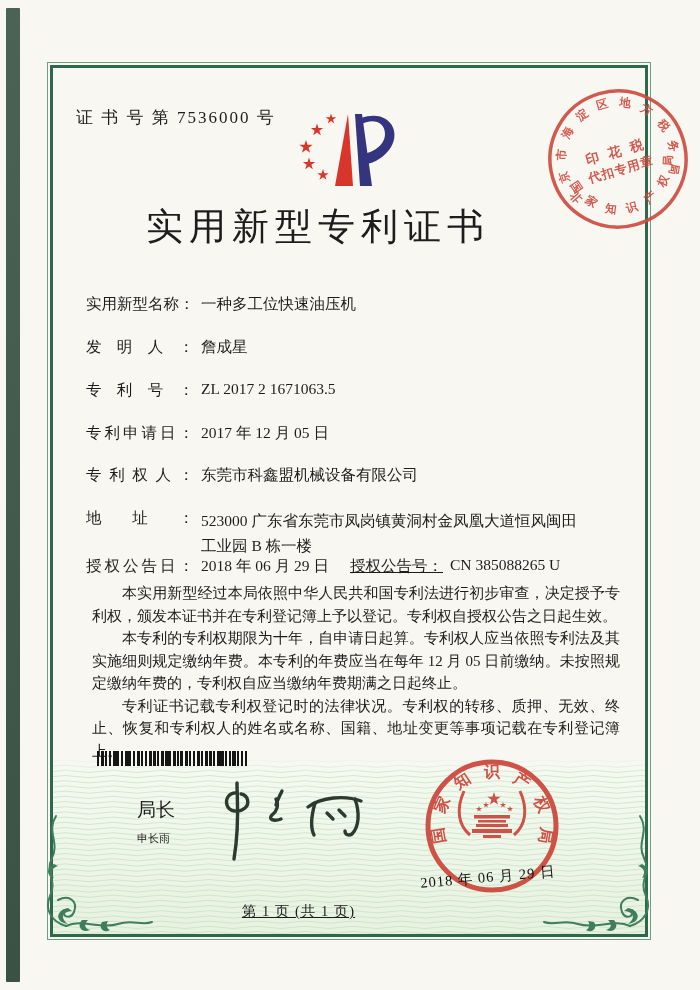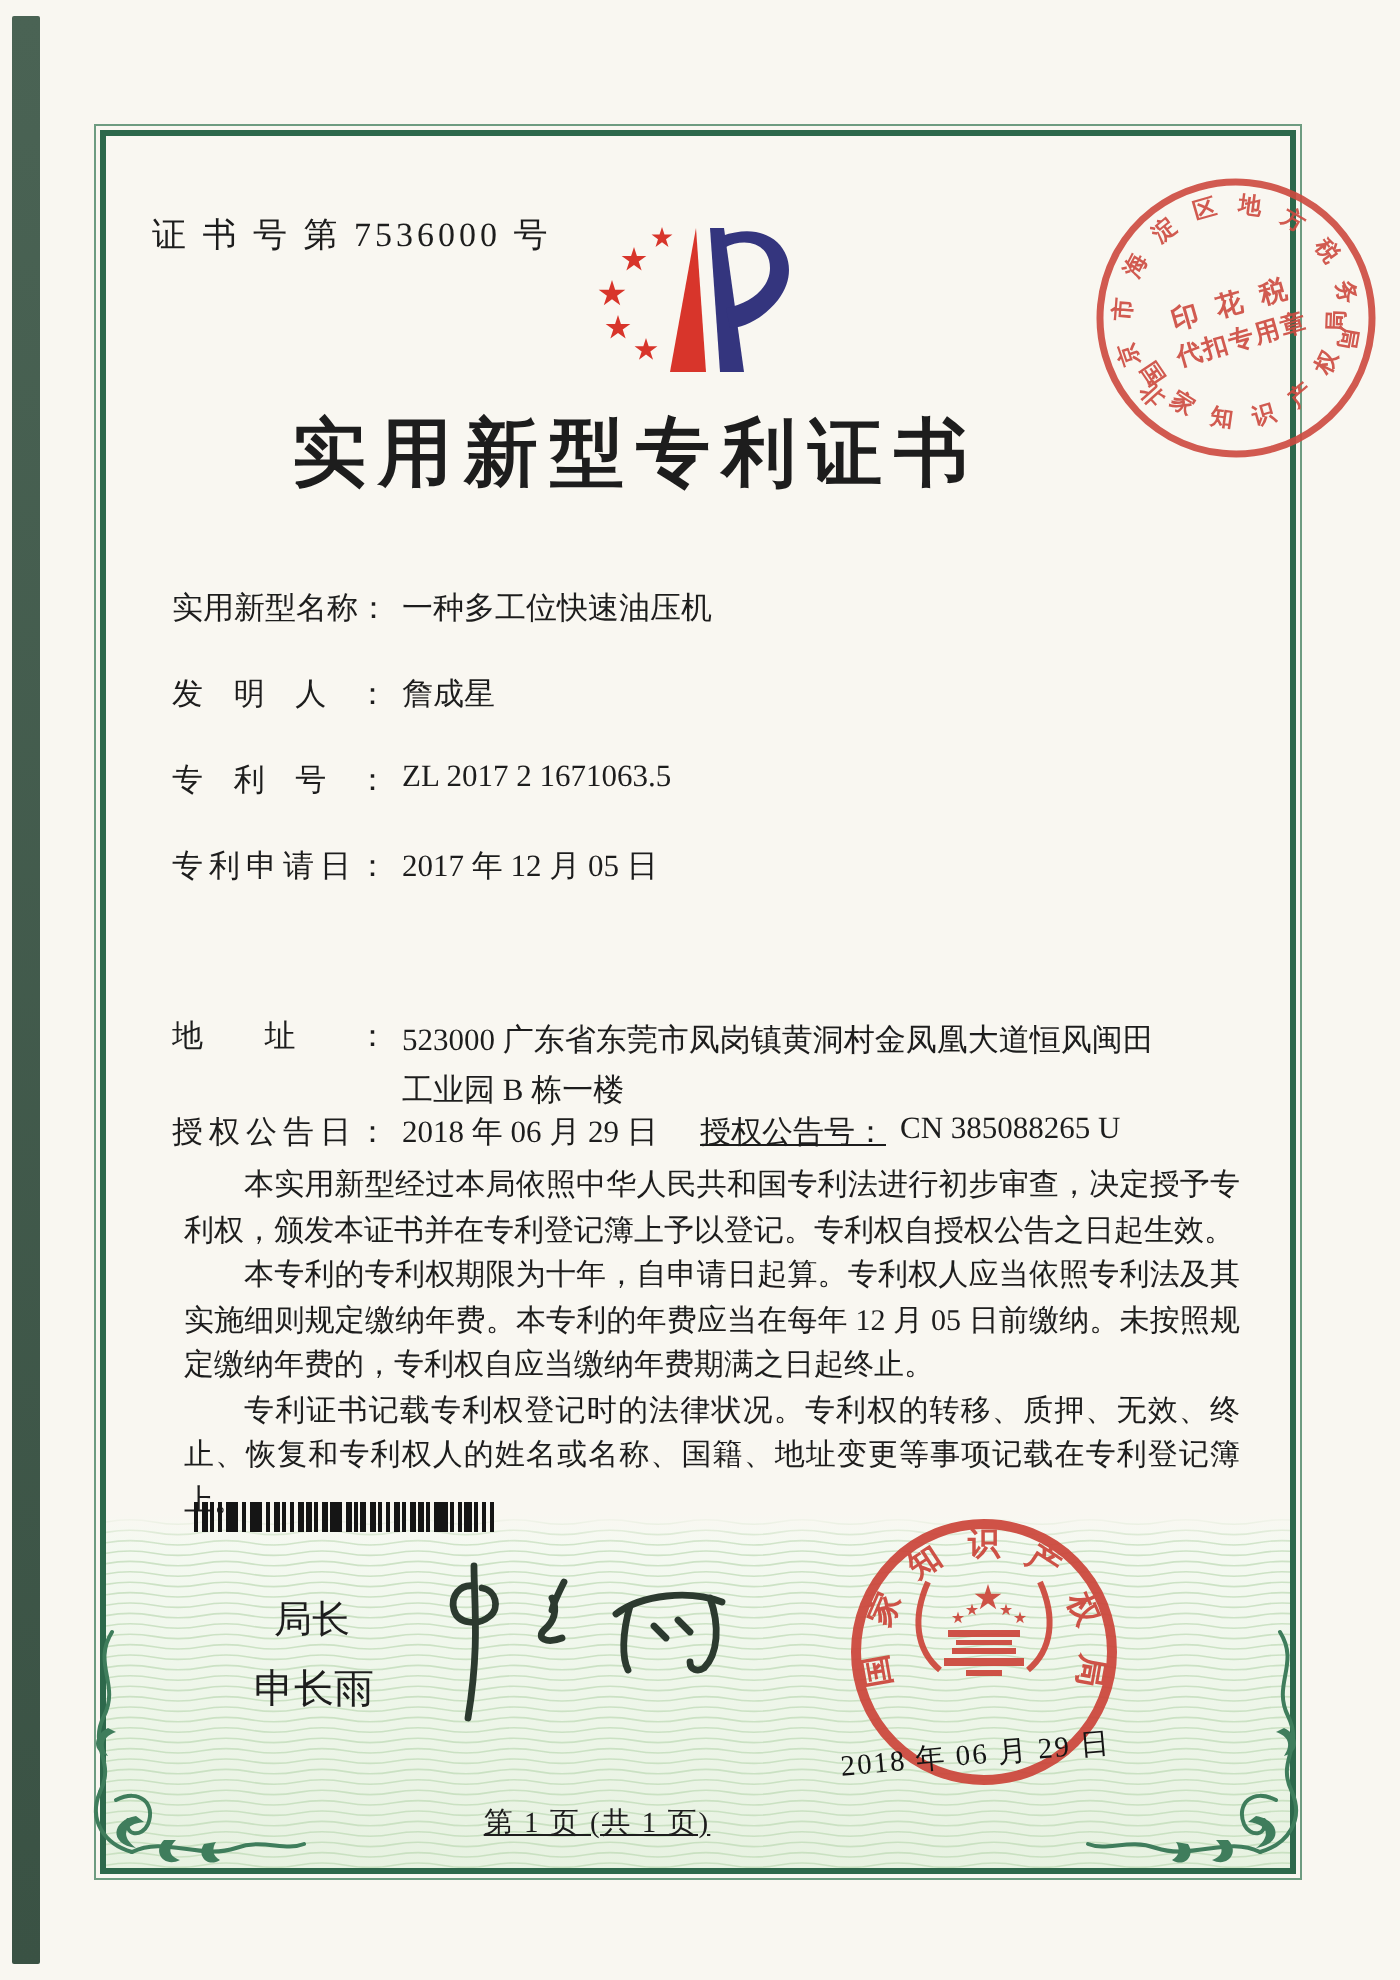--- a/index.html
+++ b/index.html
@@ -8,34 +8,34 @@
   .abs{position:absolute;}
   
   .strip{left:6px;top:8px;width:14px;height:974px;background:linear-gradient(180deg,#4a6354,#3a5244);border-radius:1px;}
   
   .frame{left:50px;top:65px;width:592px;height:866px;border:3px solid #2d684b;outline:1px solid #6e9c81;outline-offset:2px;z-index:2;}
   
   .band{left:53px;top:757px;width:592px;height:177px;background:linear-gradient(180deg,#f5faf2,#e7f2e1);overflow:hidden;z-index:1;}
   .band::after{content:'';position:absolute;left:0;top:0;right:0;height:16px;background:linear-gradient(#f9f7f1,rgba(249,247,241,0));}
   .cert-no{left:76px;top:106px;font-size:17px;letter-spacing:2px;z-index:3;}
   .logo{left:281px;top:106px;z-index:3;}
-  .title{left:50px;top:202px;width:536px;text-align:center;font-size:37px;font-weight:bold;letter-spacing:6px;z-index:3;}
+  .title{left:50px;top:202px;width:536px;text-align:center;font-size:37px;font-weight:normal;letter-spacing:6px;z-index:3;}
   .row{left:86px;font-size:15.5px;z-index:3;white-space:nowrap;}
   .lbl{display:inline-block;width:108px;text-align:justify;text-align-last:justify;vertical-align:top;}
   .val{margin-left:7px;display:inline-block;vertical-align:top;}
   .addr .val{white-space:normal;width:440px;line-height:25px;}
   .lbl-sm{display:inline-block;vertical-align:top;text-decoration:underline;}
   .paras{left:92px;top:582px;width:528px;z-index:3;}
   .paras p{margin:0;font-size:15px;line-height:22.5px;text-align:justify;text-indent:2em;}
   .barcode{left:97px;top:751px;width:150px;height:15px;z-index:3;background:
     repeating-linear-gradient(90deg,#151515 0 2px,transparent 2px 4px),
     repeating-linear-gradient(90deg,#151515 0 1px,transparent 1px 6px),
     repeating-linear-gradient(90deg,transparent 0 5px,#151515 5px 7px,transparent 7px 13px);}
   .sig-title{left:137px;top:797px;font-size:19px;z-index:3;}
-  .sig-name{left:127px;top:831px;font-size:20px;z-index:3;}
+  .sig-name{left:137px;top:831px;font-size:11px;z-index:3;}
   .sig-svg{left:203px;top:773px;z-index:3;}
   .seal-top{left:542px;top:80px;z-index:4;opacity:.9;}
   .seal-bottom{left:417px;top:751px;z-index:4;opacity:.93;}
   .seal-date{left:420px;top:866px;width:180px;font-size:14.5px;letter-spacing:1px;color:#141414;transform:rotate(-5deg);z-index:5;}
   .footer{left:50px;top:902px;width:497px;text-align:center;font-size:14.5px;letter-spacing:1px;z-index:3;text-decoration:underline;}
   .orn{z-index:2;}
 </style>
 </head>
 <body>
 
@@ -136,20 +136,23 @@
   </div>
   <div class="abs row" style="top:337px">
     <span class="lbl">发明人：</span><span class="val">詹成星</span>
   </div>
   <div class="abs row" style="top:380px">
     <span class="lbl">专利号：</span><span class="val">ZL 2017 2 1671063.5</span>
   </div>
   <div class="abs row" style="top:423px">
     <span class="lbl">专利申请日：</span><span class="val">2017 年 12 月 05 日</span>
   </div>
+  <div class="abs row" style="top:465px">
+    <span class="lbl">专利权人：</span><span class="val">东莞市科鑫盟机械设备有限公司</span>
+  </div>
   <div class="abs row addr" style="top:508px">
     <span class="lbl">地址：</span><span class="val"><span>523000 广东省东莞市凤岗镇黄洞村金凤凰大道恒风闽田</span><br><span>工业园 B 栋一楼</span></span>
   </div>
   <div class="abs row" style="top:556px">
     <span class="lbl">授权公告日：</span><span class="val">2018 年 06 月 29 日</span>
   </div>
   <div class="abs row" style="top:556px;left:350px">
     <span class="lbl-sm">授权公告号：</span><span class="val">CN 385088265 U</span>
   </div>
 

